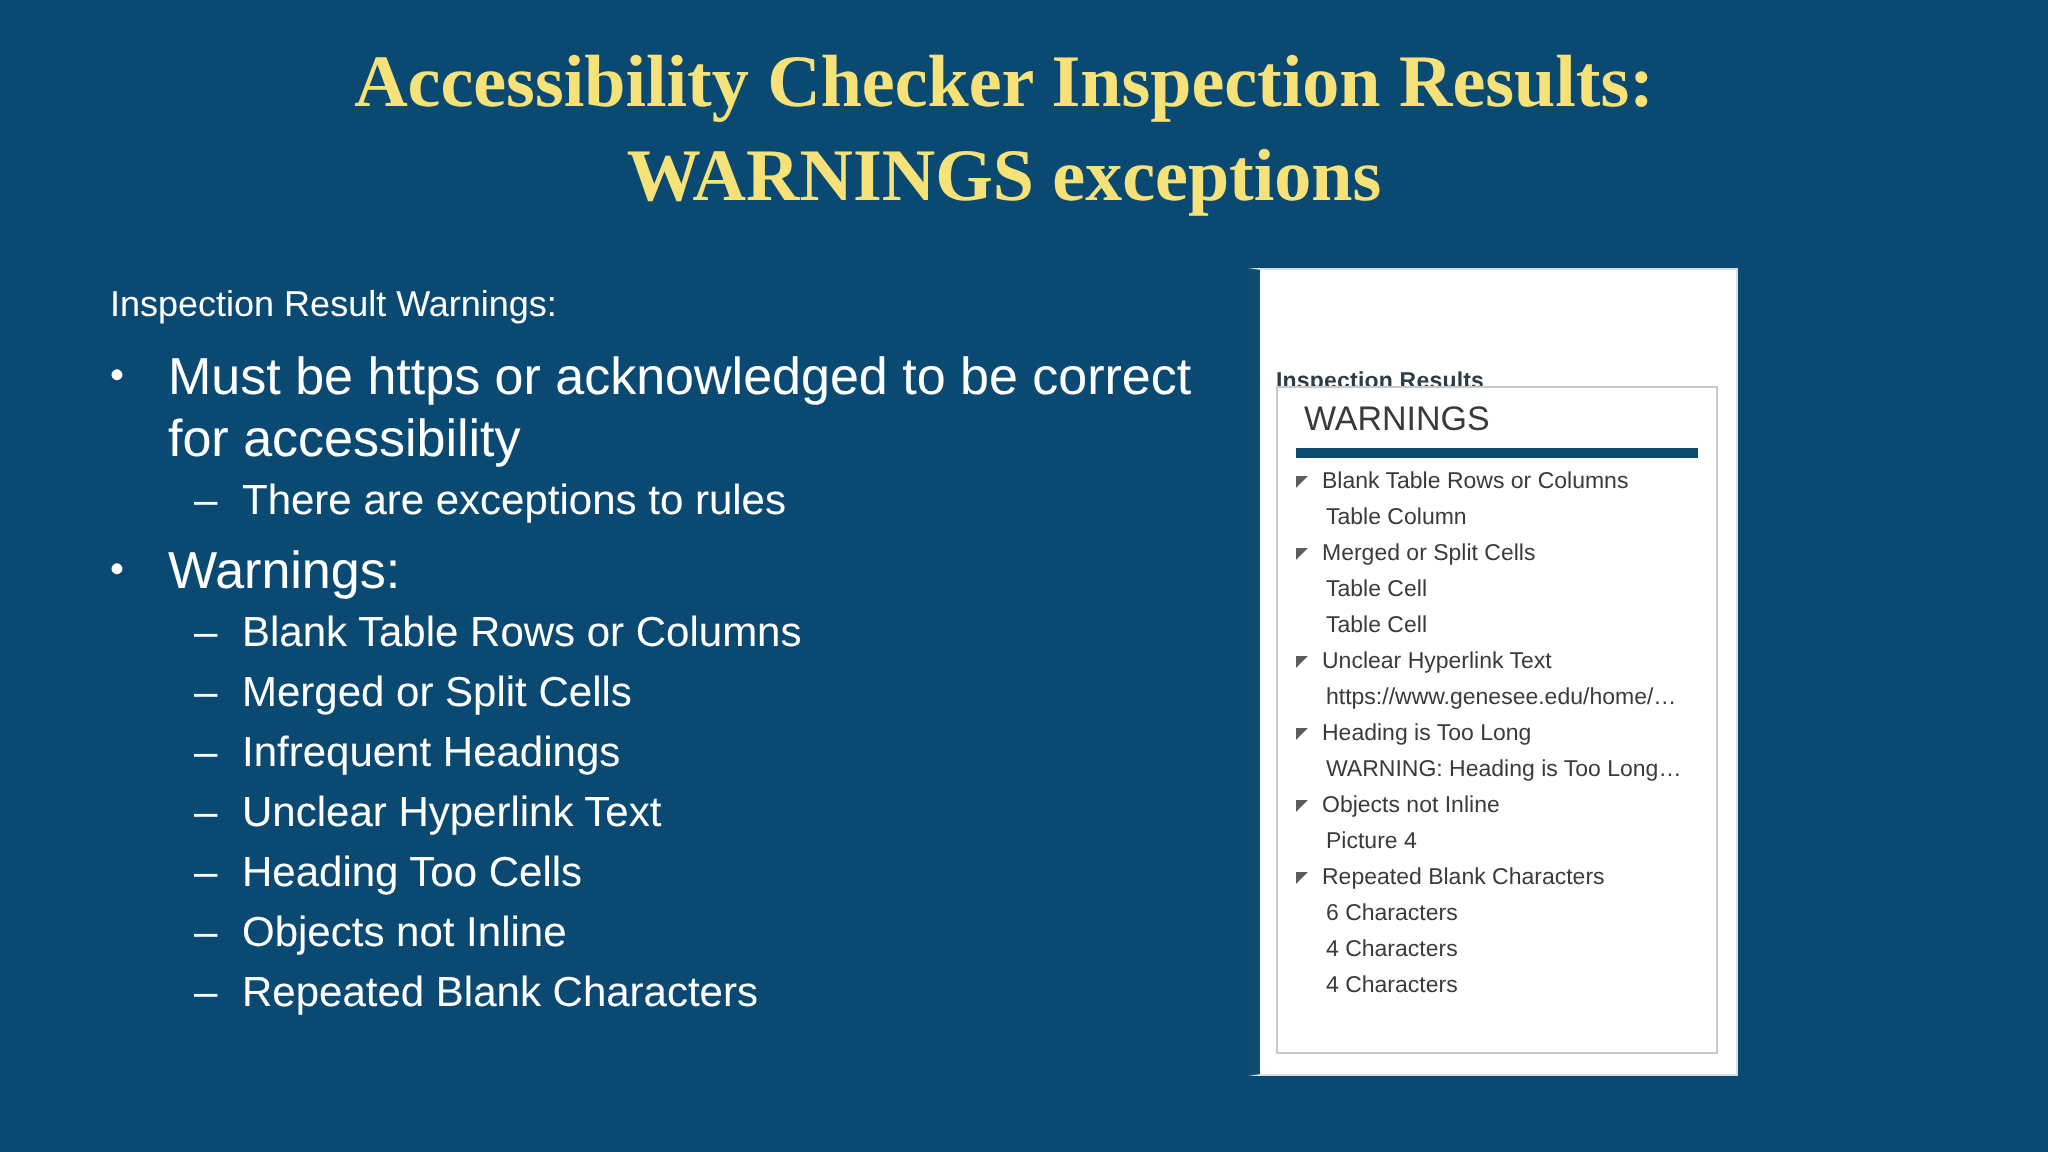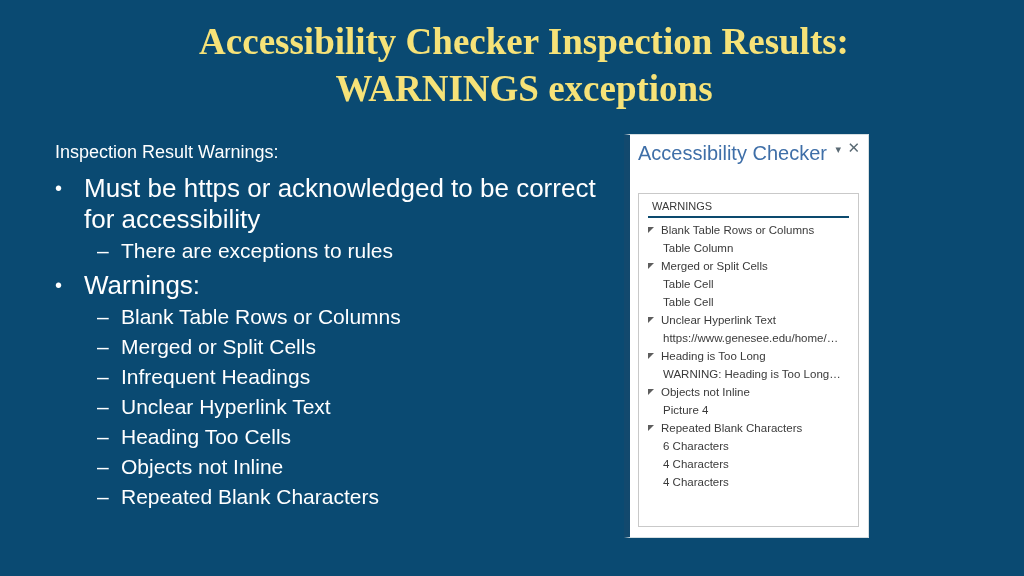--- a/index.html
+++ b/index.html
@@ -11,21 +11,21 @@
     height: 576px;
     background: #0a4a72;
     font-family: "Liberation Sans", sans-serif;
     overflow: hidden;
     position: relative;
   }
 
   
   #slide-title {
     position: absolute;
-    left: 74px;
+    left: 52px;
     top: 18px;
     width: 900px;
     text-align: center;
     color: #f6e278;
     font-family: "Liberation Serif", serif;
     font-weight: bold;
     font-size: 37px;
     line-height: 47px;
     letter-spacing: 0px;
   }
@@ -144,24 +144,24 @@
     top: 58px;
     right: 9px;
     bottom: 10px;
     background: #ffffff;
     border: 1px solid #c9c9c9;
     box-sizing: border-box;
     overflow: hidden;
     padding: 4px 0 0 0;
   }
   #ac-group-label {
-    font-size: 11px;
+    font-size: 17px;
     color: #3a3a3a;
     padding: 2px 0 4px 11px;
-    border-bottom: 2px solid #0c4a6e;
+    border-bottom: 5px solid #0c4a6e;
     margin: 0 9px 3px 9px;
     padding-left: 2px;
   }
   #ac-group-label-inner { display: block; padding-left: 2px; }
 
   .ac-row {
     display: flex;
     align-items: flex-start;
     font-size: 11.5px;
     line-height: 18px;
@@ -245,25 +245,20 @@
   <div class="bullet-l2">
     <span class="marker">–</span>
     <span class="btext">Repeated Blank Characters</span>
   </div>
 
 </div>
 
 <div id="ac-panel">
   <div id="ac-inner">
 
-    <div id="ac-titlebar">
-      <div id="ac-title">Accessibility Checker</div>
-      <span class="ac-winbtn" id="ac-caret">▾</span>
-      <span class="ac-winbtn" id="ac-close">✕</span>
-    </div>
 
     <div id="ac-subhead">Inspection Results</div>
 
     <div id="ac-listbox">
 
       <div id="ac-group-label">
         <span id="ac-group-label-inner">WARNINGS</span>
       </div>
 
       <div class="ac-row">

